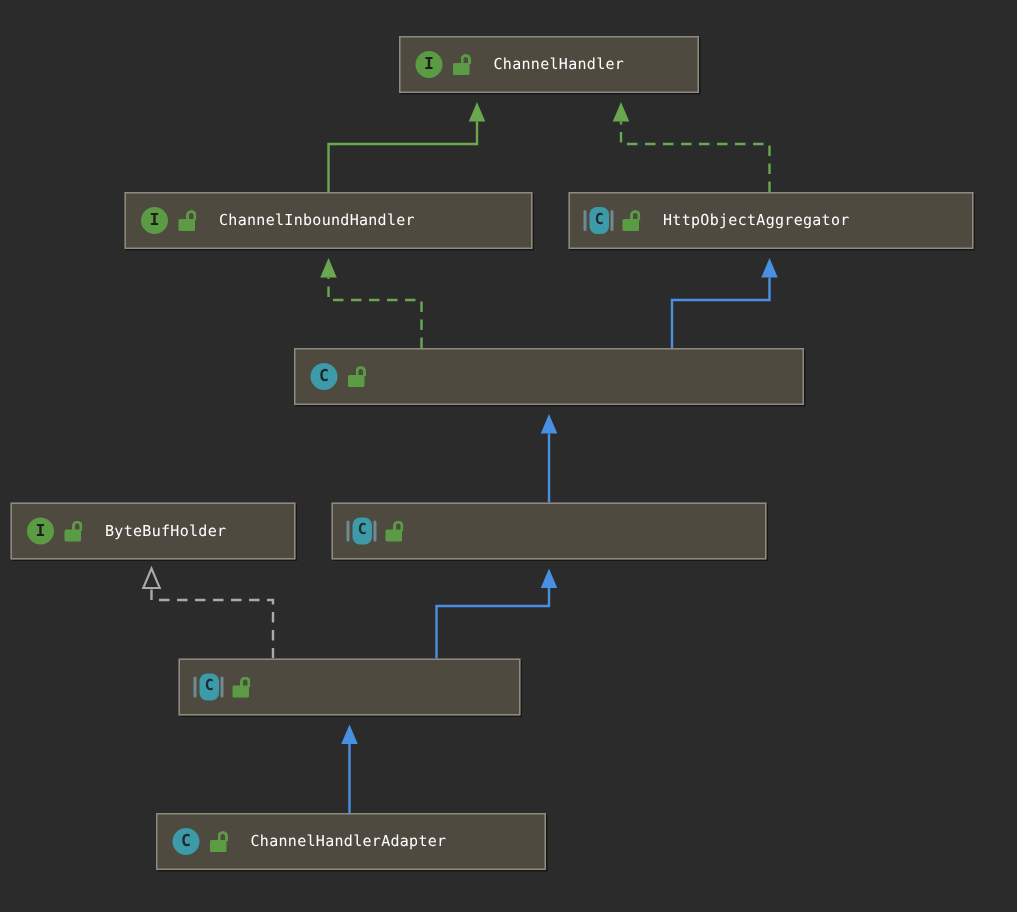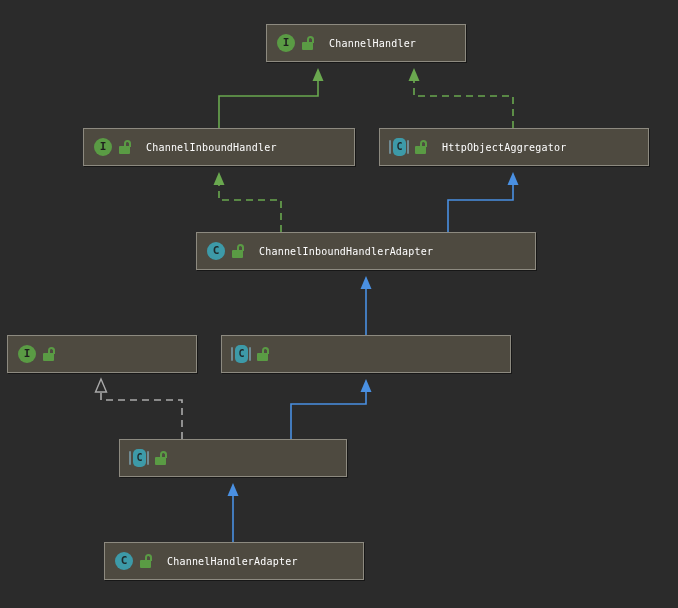--- a/index.html
+++ b/index.html
@@ -199,30 +199,30 @@
         <span class="node-label">HttpObjectAggregator</span>
       </div>
       <div class="node" style="left: 196px; top: 232px; width: 340px; height: 38px;">
         <span class="icon-kind kind-class">
           <span class="glyph">C</span>
         </span>
         <span class="icon-lock">
           <span class="lock-shackle"></span>
           <span class="lock-body"></span>
         </span>
-        <span class="node-label">ChannelInboundHandlerAdapter</span>
       </div>
       <div class="node" style="left: 7px; top: 335px; width: 190px; height: 38px;">
         <span class="icon-kind kind-interface">
           <span class="glyph">I</span>
         </span>
         <span class="icon-lock">
           <span class="lock-shackle"></span>
           <span class="lock-body"></span>
         </span>
+        <span class="node-label">ByteBufHolder</span>
       </div>
       <div class="node" style="left: 221px; top: 335px; width: 290px; height: 38px;">
         <span class="icon-kind kind-abstract">
           <span class="bracket-l"></span>
           <span class="bracket-r"></span>
           <span class="glyph">C</span>
         </span>
         <span class="icon-lock">
           <span class="lock-shackle"></span>
           <span class="lock-body"></span>

